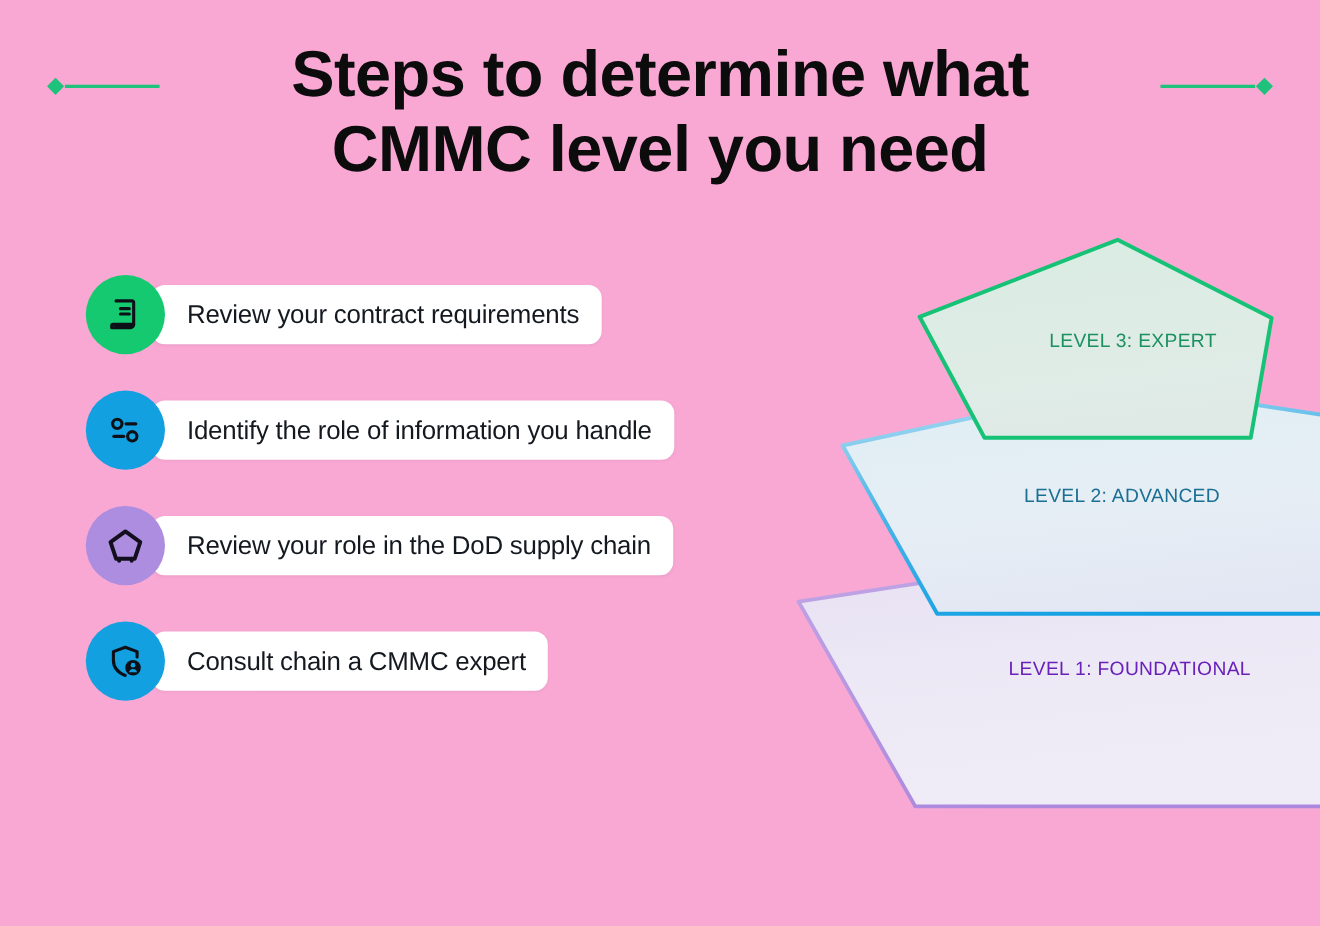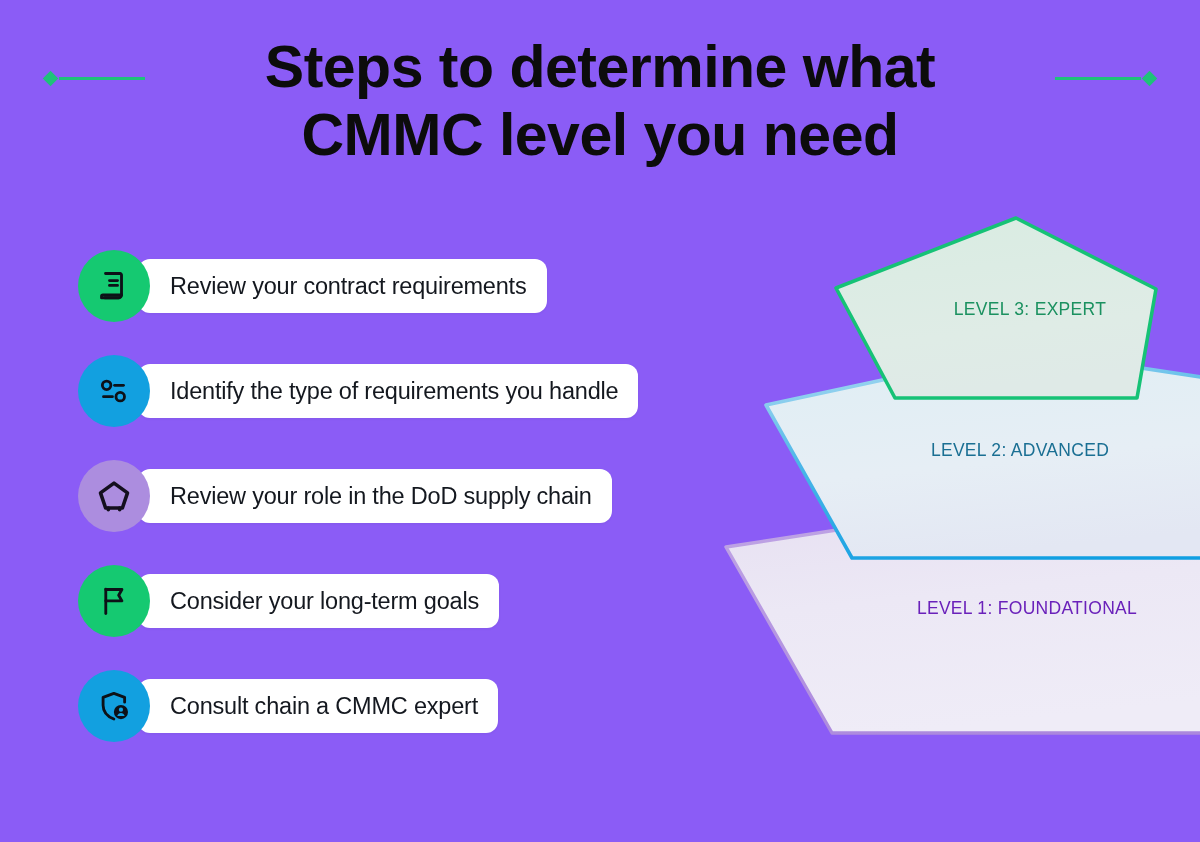--- a/index.html
+++ b/index.html
@@ -11,21 +11,21 @@
     width: 1200px;
     height: 842px;
     background: #f2f2ee;
     font-family: "Liberation Sans", sans-serif;
     overflow: hidden;
   }
   .canvas {
     position: relative;
     width: 1200px;
     height: 842px;
-    background: #8b5cf6;
+    background: #f9a8d4;
     overflow: hidden;
   }
 
   
   .title-block {
     position: absolute;
     left: 0;
     top: 34px;
     width: 1200px;
     text-align: center;
@@ -174,51 +174,38 @@
         <span>
           <svg width="34" height="34" viewBox="0 0 24 24" fill="none">
             <circle cx="6.8" cy="8" r="3" stroke="#0d1117" stroke-width="2"></circle>
             <path d="M12.4 8h6.3" stroke="#0d1117" stroke-width="2" stroke-linecap="round"></path>
             <circle cx="16.4" cy="16" r="3" stroke="#0d1117" stroke-width="2"></circle>
             <path d="M4.6 16h6.3" stroke="#0d1117" stroke-width="2" stroke-linecap="round"></path>
           </svg>
         </span>
       </div>
       <div class="step-pill">
-        <span class="step-label">Identify the type of requirements you handle</span>
+        <span class="step-label">Identify the role of information you handle</span>
       </div>
     </div>
 
     <div class="step">
       <div class="step-icon" style="background:#ac8ddf">
         <span>
           <svg width="36" height="36" viewBox="0 0 24 24" fill="none">
             <path d="M12 3.4 21 9.9l-3.4 10.1H6.4L3 9.9 12 3.4Z" stroke="#140f1e" stroke-width="2.4" stroke-linejoin="round"></path>
             <path d="M8.2 20v1.2M15.8 20v1.2" stroke="#140f1e" stroke-width="2.4" stroke-linecap="round"></path>
           </svg>
         </span>
       </div>
       <div class="step-pill">
         <span class="step-label">Review your role in the DoD supply chain</span>
       </div>
     </div>
 
-    <div class="step">
-      <div class="step-icon" style="background:#15c971">
-        <span>
-          <svg width="34" height="34" viewBox="0 0 24 24" fill="none">
-            <path d="M6.2 3.6v17.2" stroke="#0d1117" stroke-width="2" stroke-linecap="round"></path>
-            <path d="M6.2 3.9h11.4l-2.3 4 2.3 4H6.2" stroke="#0d1117" stroke-width="2" stroke-linejoin="round" stroke-linecap="round"></path>
-          </svg>
-        </span>
-      </div>
-      <div class="step-pill">
-        <span class="step-label">Consider your long-term goals</span>
-      </div>
-    </div>
 
     <div class="step">
       <div class="step-icon" style="background:#12a0e0">
         <span>
           <svg width="34" height="34" viewBox="0 0 24 24" fill="none">
             <path d="M11.9 21.2C8 19.6 4.3 16.3 4.3 11.4V5.9l7.6-2.8 7.6 2.8v3.4" stroke="#0d1117" stroke-width="2" stroke-linecap="round" stroke-linejoin="round"></path>
             <circle cx="16.9" cy="16.3" r="5" fill="#0d1117"></circle>
             <circle cx="16.9" cy="14.6" r="1.5" fill="#12a0e0"></circle>
             <path d="M14.3 19.1c.4-1.4 1.4-2.1 2.6-2.1s2.2.7 2.6 2.1" fill="#12a0e0"></path>
           </svg>

